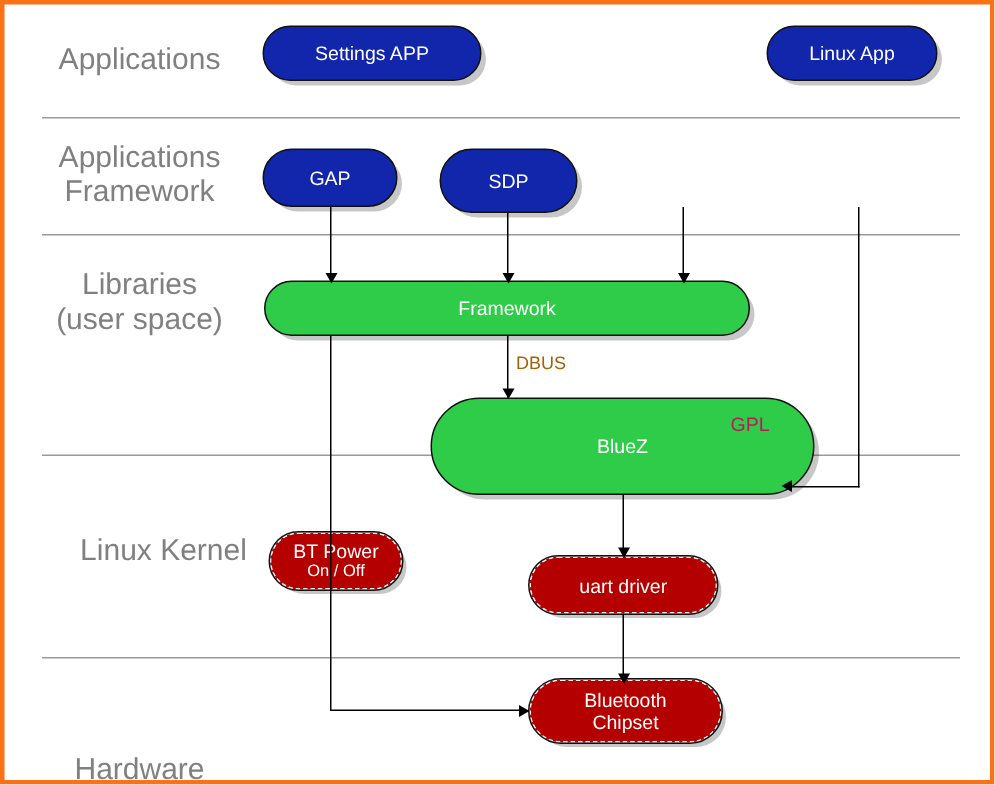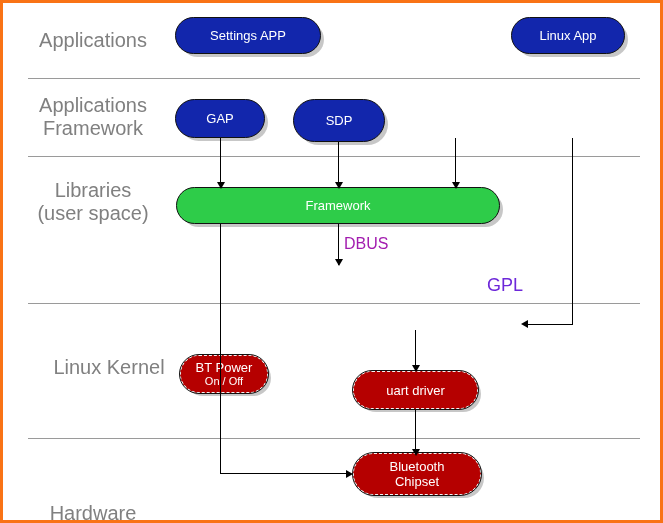--- a/index.html
+++ b/index.html
@@ -50,22 +50,22 @@
   }
   .node.blue  { background:#1226ac; }
   .node.green { background:#2ecc49; }
   .node.red   { background:#b50000; border:1px dashed #f2f2f2; outline:1px solid #111; outline-offset:0px; }
 
   .node .t1 { font-size:13px; line-height:15px; }
   .node .t2 { font-size:11px; line-height:13px; }
 
   .node-label-dark {
     position:absolute;
-    color:#6d28d9;
-    font-size:18px;
+    color:#be185d;
+    font-size:13px;
     z-index:4;
   }
 
   
   .vline, .hline {
     position:absolute;
     background:#000000;
     z-index:2;
   }
   .vline { width:1px; }
@@ -91,22 +91,22 @@
     position:absolute;
     width:0; height:0;
     border-top:4px solid transparent;
     border-bottom:4px solid transparent;
     border-left:7px solid #000000;
     z-index:4;
   }
 
   .edge-label {
     position:absolute;
-    color:#a21caf;
-    font-size:16px;
+    color:#a16207;
+    font-size:12px;
     z-index:4;
   }
 </style>
 </head>
 <body>
 
 <div id="canvas">
 
   <div class="divider" style="left:25px; top:75px; width:612px;"></div>
   <div class="divider" style="left:25px; top:153px; width:612px;"></div>
@@ -167,20 +167,23 @@
   <div class="node blue" style="left:290px; top:96px; width:92px; height:43px;">
     <span class="t1">SDP</span>
   </div>
 
 
 
   <div class="node green" style="left:173px; top:184px; width:324px; height:37px;">
     <span class="t1">Framework</span>
   </div>
 
+  <div class="node green" style="left:284px; top:262px; width:256px; height:65px;">
+    <span class="t1">BlueZ</span>
+  </div>
   <div class="node-label-dark" style="left:484px; top:272px;">GPL</div>
 
   <div class="node red" style="left:177px; top:352px; width:88px; height:38px;">
     <span class="t1">BT Power</span>
     <span class="t2">On / Off</span>
   </div>
 
   <div class="node red" style="left:350px; top:450px; width:128px; height:42px;">
     <span class="t1">Bluetooth</span>
     <span class="t1">Chipset</span>

